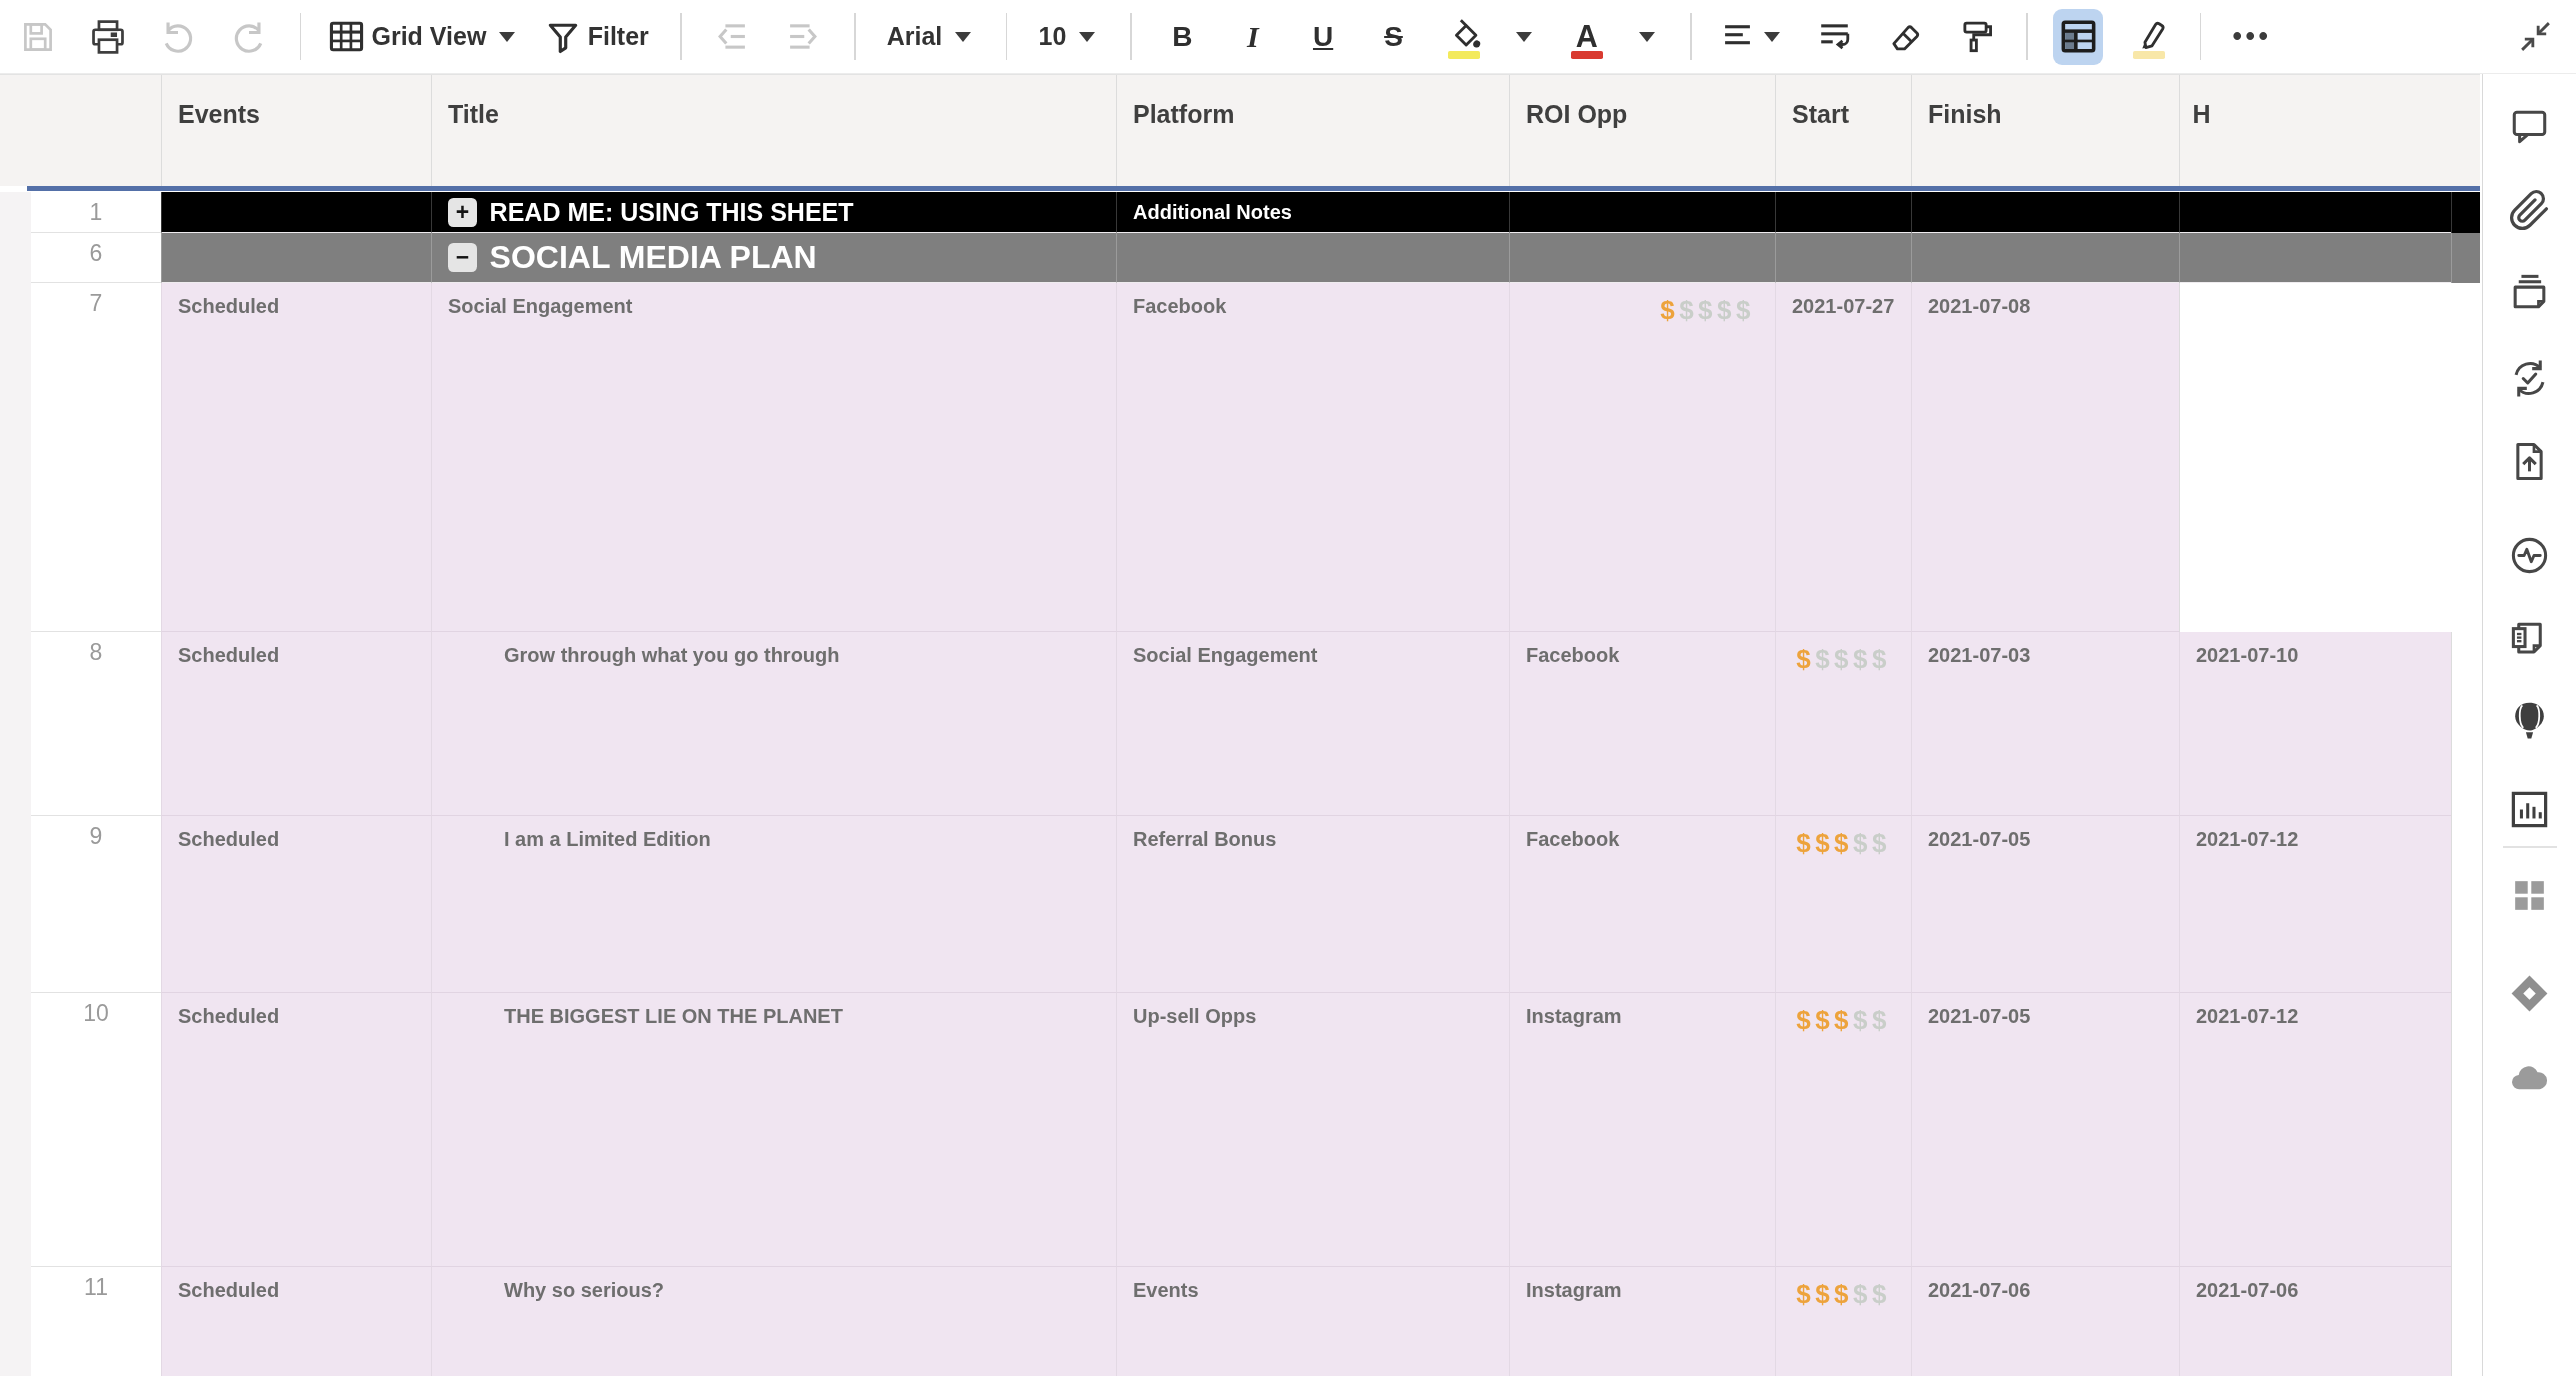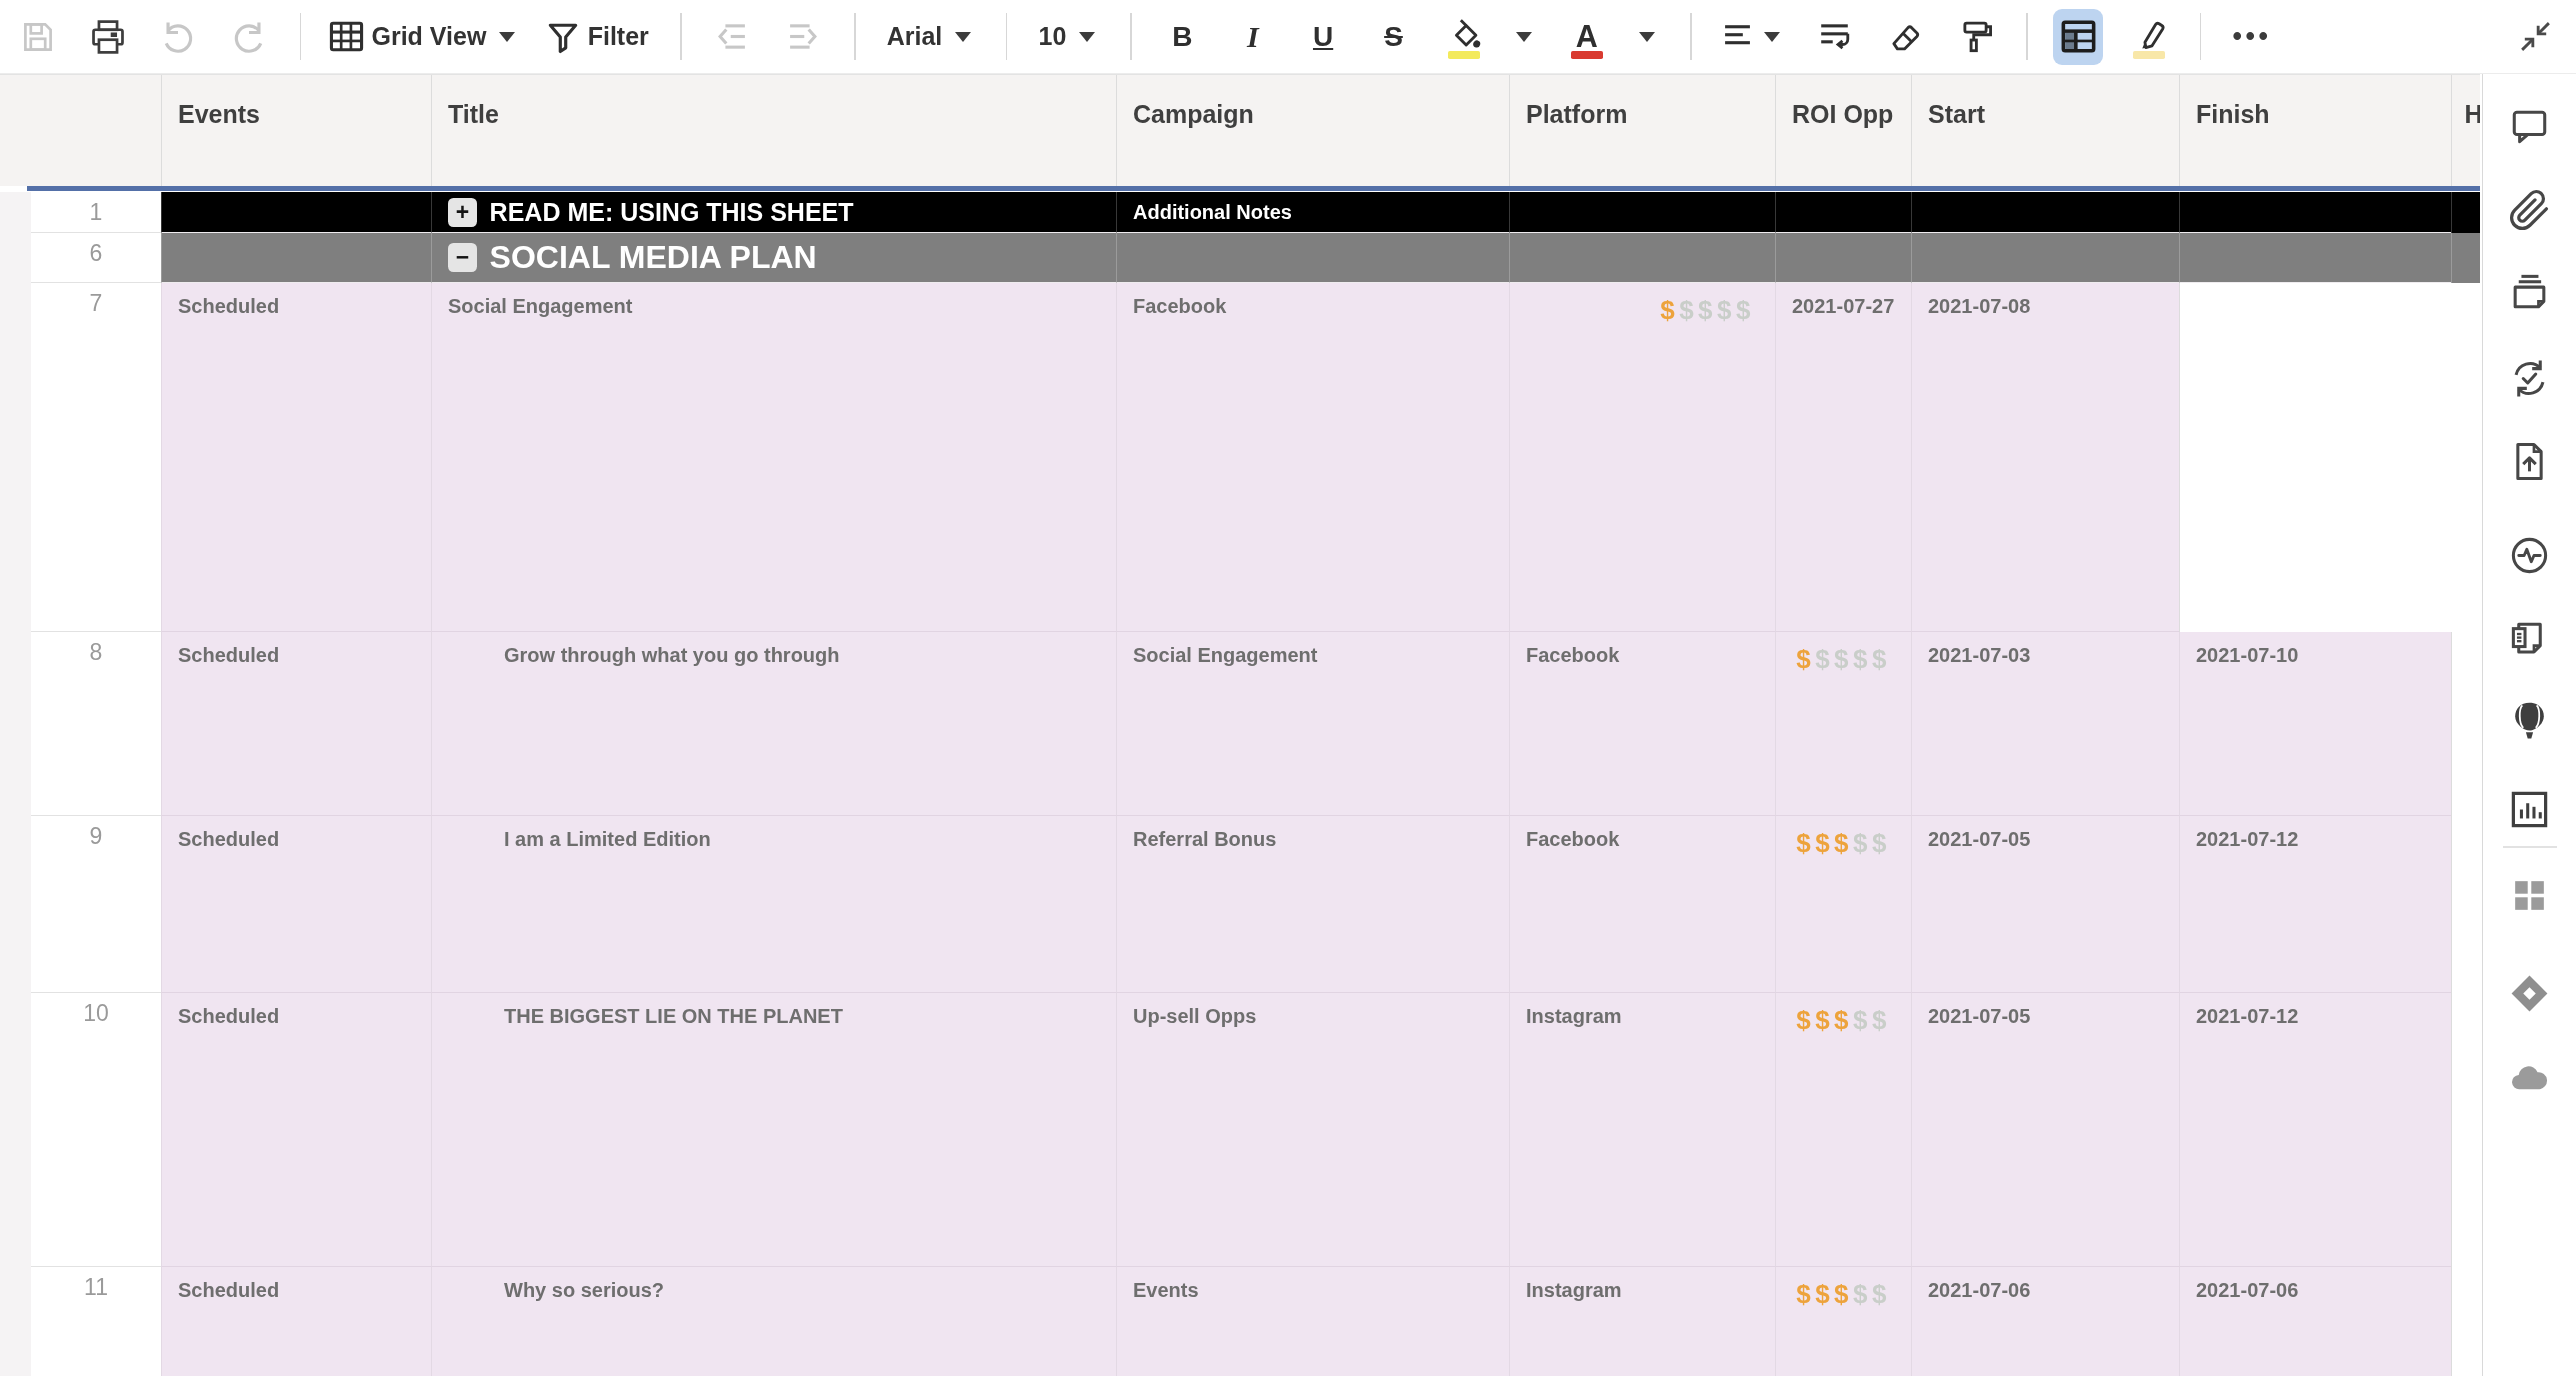--- a/index.html
+++ b/index.html
@@ -244,21 +244,20 @@
       </svg>
     </div>
   </div>
 
   <div class="sheet">
     <div class="cols hdr-row">
       <div class="hdr-pad"></div>
       <div class="hdr-pad"></div>
       <div class="hdr-cell">Events</div>
       <div class="hdr-cell">Title</div>
-      <div class="hdr-cell">Campaign</div>
       <div class="hdr-cell">Platform</div>
       <div class="hdr-cell">ROI Opp</div>
       <div class="hdr-cell">Start</div>
       <div class="hdr-cell">Finish</div>
       <div class="hdr-cell" style="padding-left:12.6px">H</div>
     </div>
     <div class="selection-line"></div>
     <div class="rows-area" id="rows-area">
         <div class="cols grid-row row-note" style="height: 41px;">
           <div class="gutter"></div>

